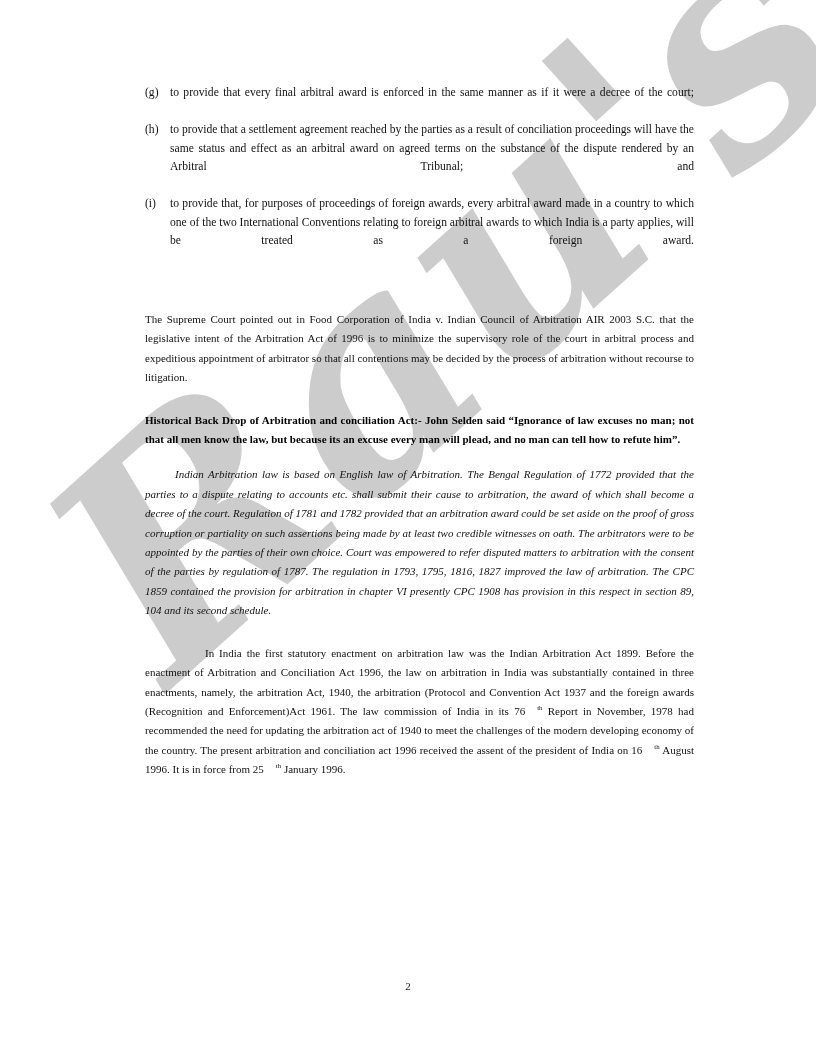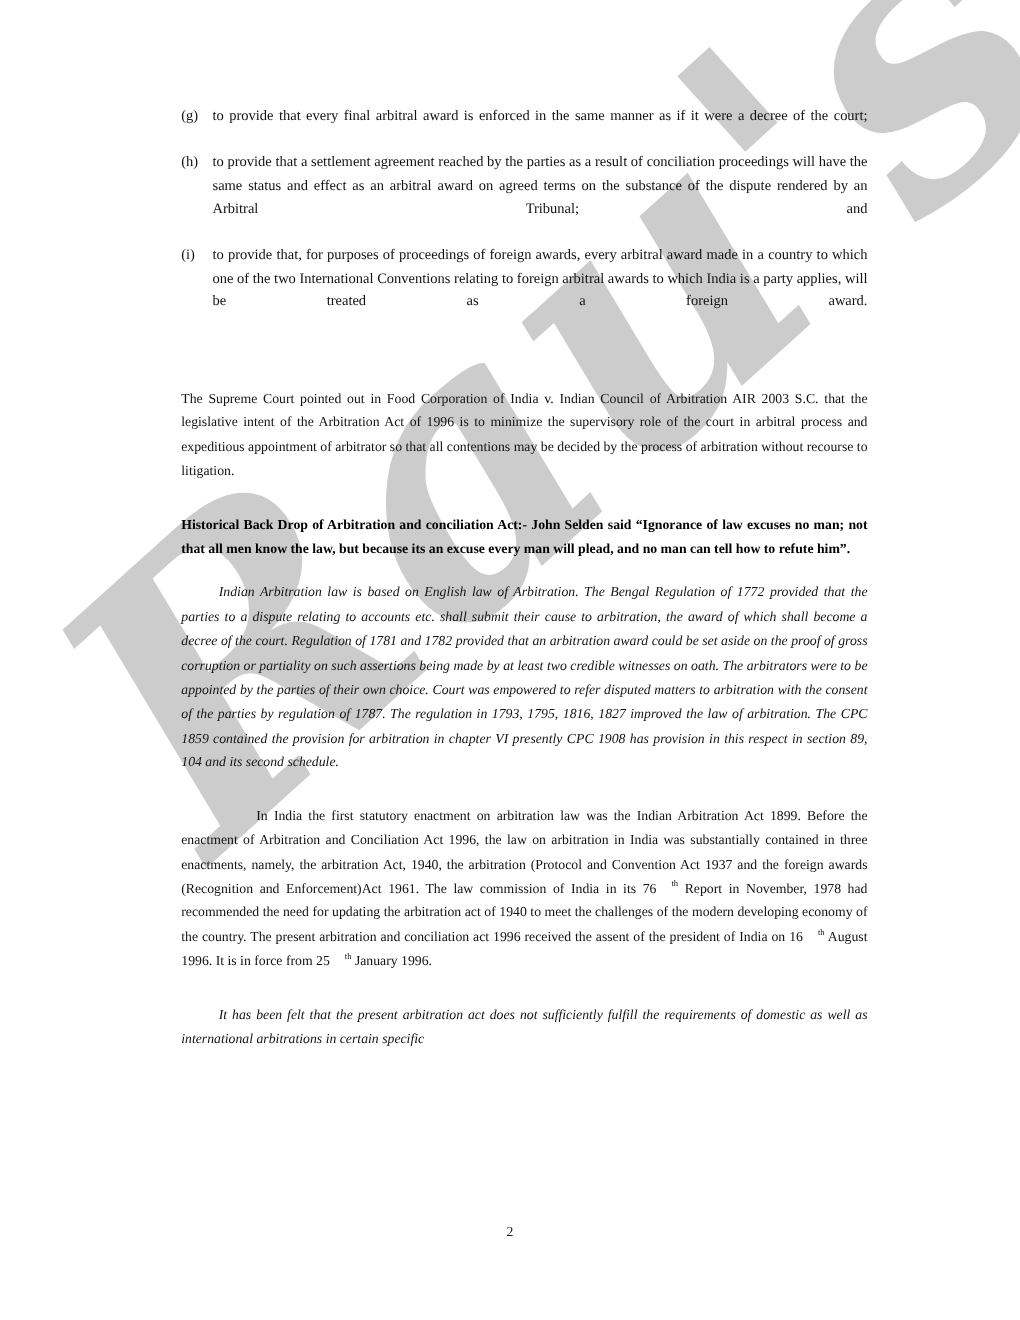--- a/index.html
+++ b/index.html
@@ -174,19 +174,18 @@
     <div class="gap-sm"></div>
 
     <p class="para indent-sm">Indian Arbitration law is based on English law of Arbitration. The Bengal Regulation of 1772 provided that the parties to a dispute relating to accounts etc. shall submit their cause to arbitration, the award of which shall become a decree of the court. Regulation of 1781 and 1782 provided that an arbitration award could be set aside on the proof of gross corruption or partiality on such assertions being made by at least two credible witnesses on oath. The arbitrators were to be appointed by the parties of their own choice. Court was empowered to refer disputed matters to arbitration with the consent of the parties by regulation of 1787. The regulation in 1793, 1795, 1816, 1827 improved the law of arbitration. The CPC 1859 contained the provision for arbitration in chapter VI presently CPC 1908 has provision in this respect in section 89, 104 and its second schedule.</p>
 
     <div class="gap-md"></div>
 
     <p class="para indent-lg"><span>In India the first statutory enactment on arbitration law was the Indian Arbitration Act 1899. Before the enactment of Arbitration and Conciliation Act 1996, the law on arbitration in India was substantially contained in three enactments, namely, the arbitration Act, 1940, the arbitration (Protocol and Convention Act 1937 and the foreign awards (Recognition and Enforcement)Act 1961. The law commission of India in its </span><span>76</span><sup class="ord">th</sup><span> Report in November, 1978 had recommended the need for updating the arbitration act of 1940 to meet the challenges of the modern developing economy of the country. The present arbitration and conciliation act 1996 received the assent of the president of India on </span><span>16</span><sup class="ord">th</sup><span> August 1996. It is in force from </span><span>25</span><sup class="ord">th</sup><span> January 1996.</span></p>
 
     <div class="gap-md"></div>
 
-    <p class="para indent-sm">It has been felt that the present arbitration act does not sufficiently fulfill the requirements of domestic as well as international arbitrations in certain specific</p>
 
   </div>
 
   <div class="page-number">2</div>
 
 </div>
 
 </body></html>

